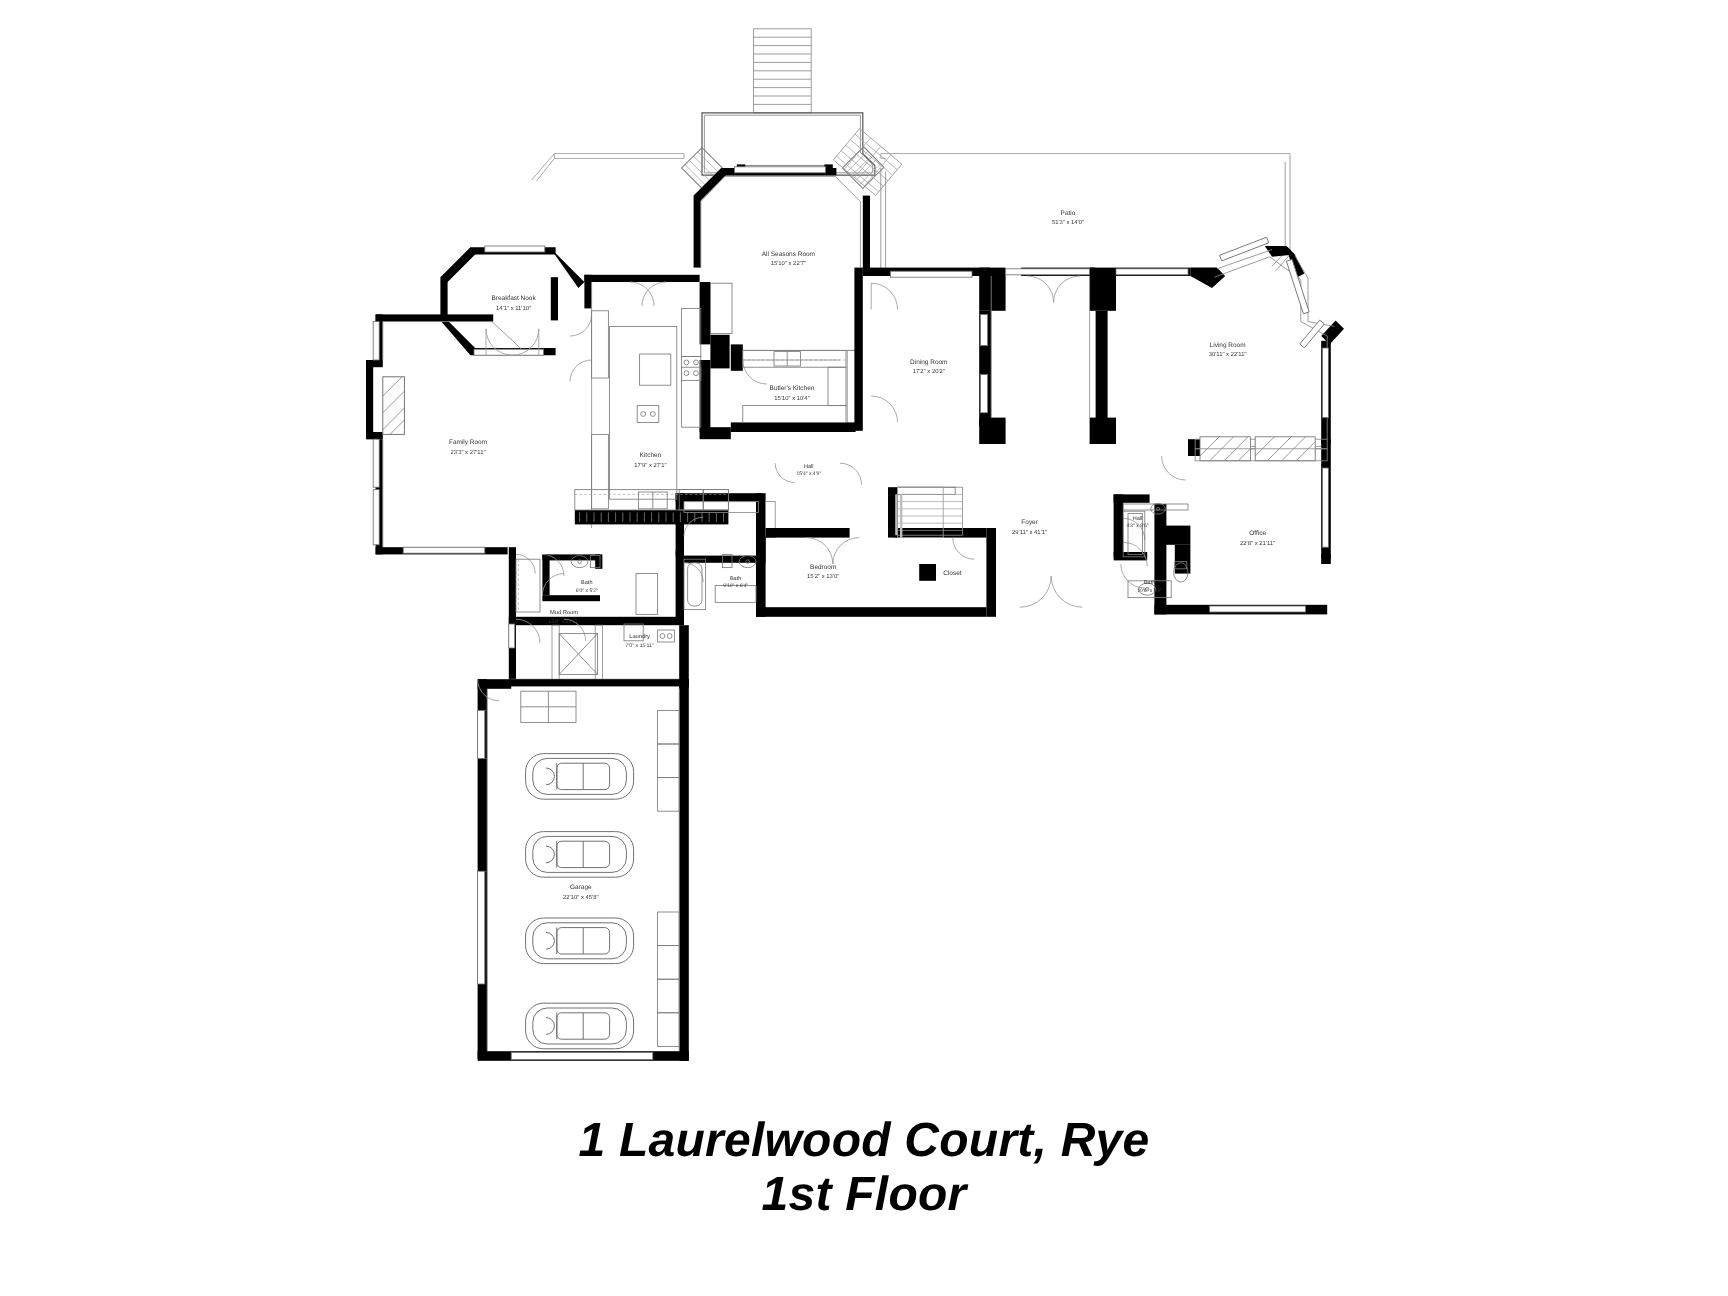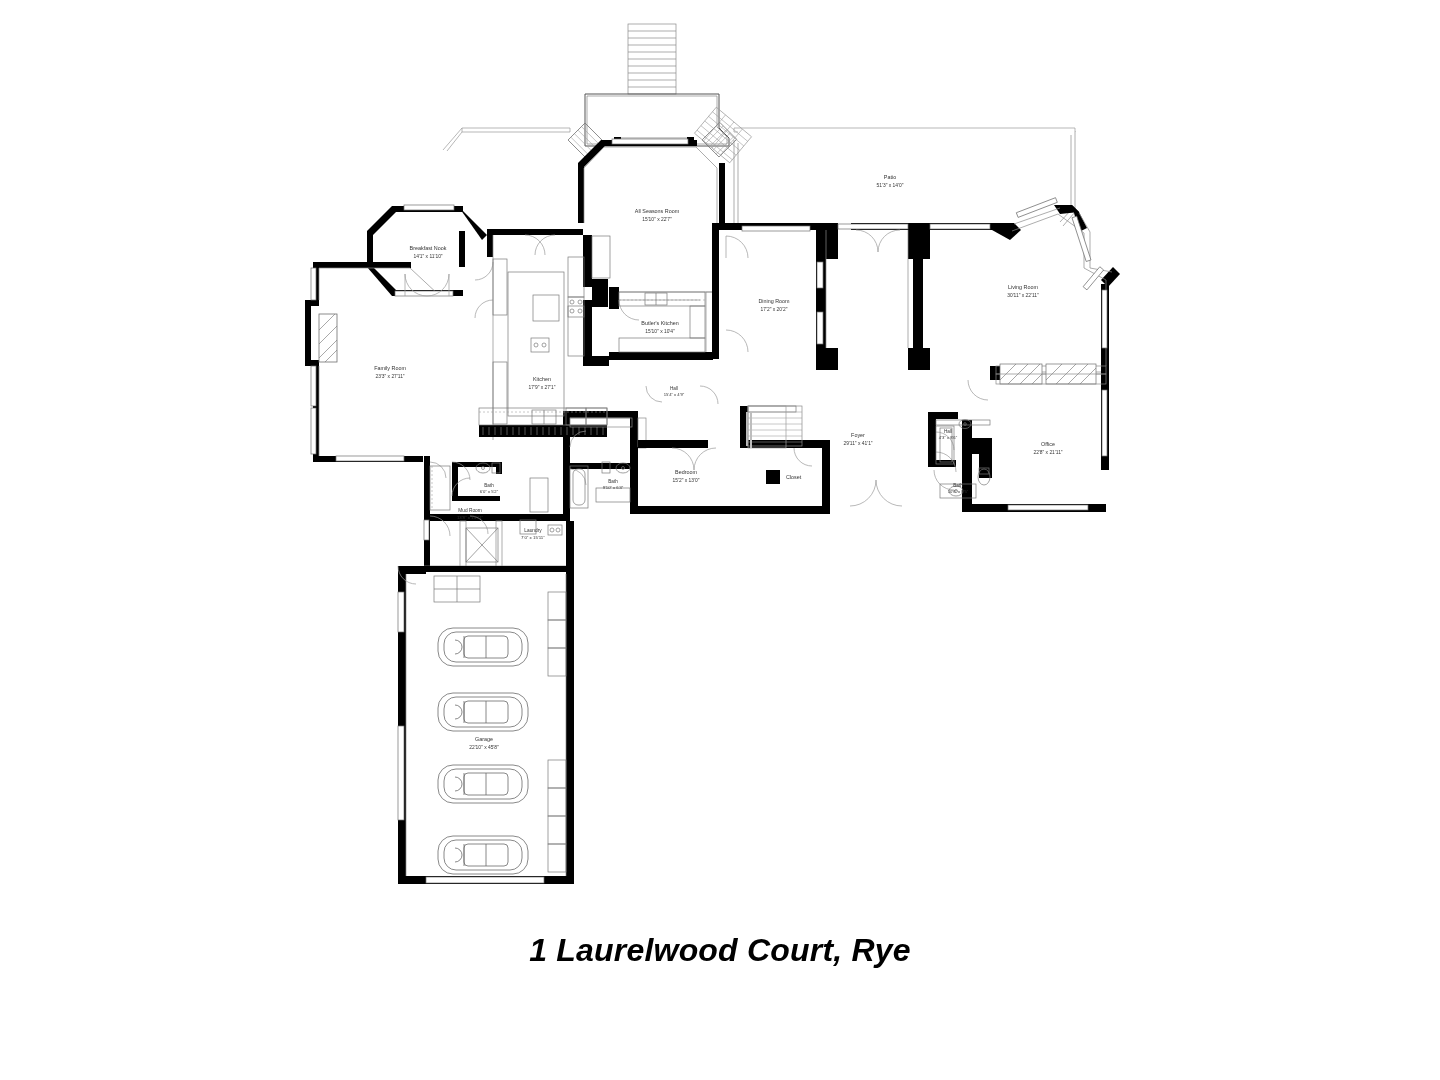--- a/index.html
+++ b/index.html
@@ -30,21 +30,21 @@
     left: 345px;
     top: 928px;
     width: 750px;
     text-align: center;
     background: #ffffff;
   }
   .title-line {
     font-family: "Liberation Sans", sans-serif;
     font-style: italic;
     font-weight: bold;
-    font-size: 32px;
+    font-size: 40px;
     line-height: 45px;
     color: #000000;
     letter-spacing: 0.2px;
   }
   
   text.room-name {
     font-family: "Liberation Sans", sans-serif;
     font-size: 5.4px;
     fill: #333333;
     text-anchor: middle;
@@ -630,15 +630,16 @@
       <text class="room-name" x="484" y="741">Garage</text>
       <text class="room-dim" x="484" y="749">22'10" x 45'8"</text>
 
       <text class="room-name-solo" x="786" y="479">Closet</text>
     </g>
 
   </svg>
 
   <div class="title-block">
     <div class="title-line">1 Laurelwood Court, Rye</div>
+    <div class="title-line">1st Floor</div>
   </div>
 
 </div>
 
 </body></html>

